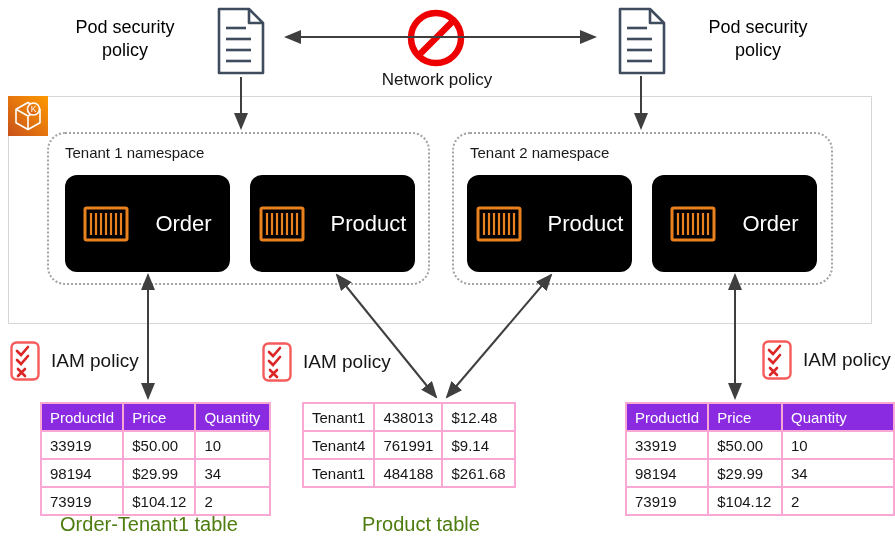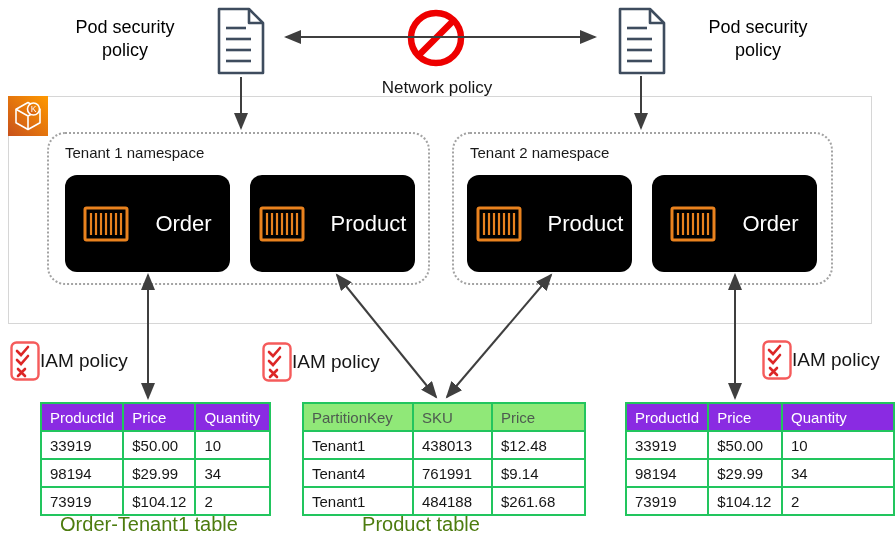--- a/index.html
+++ b/index.html
@@ -18,25 +18,25 @@
   .eks-icon{left:8px;top:96px;width:40px;height:40px;z-index:4;}
   .ns{
     border:2px dotted #A3A3A3;border-radius:18px;box-sizing:border-box;z-index:1;
   }
   .ns-label{position:absolute;left:16px;top:10px;font-size:15px;color:#1a1a1a;white-space:nowrap;}
   .pod{
     width:165px;height:97px;background:#000;border-radius:12px;z-index:2;
     display:flex;align-items:center;justify-content:center;gap:26px;
   }
   .pod-label{color:#fff;font-size:22px;}
-  .iam{display:flex;align-items:center;z-index:2;}
+  .iam{display:flex;align-items:center;gap:11px;z-index:2;}
   .iam-label{font-size:19px;color:#161616;white-space:nowrap;}
   table.tbl{border-collapse:collapse;position:absolute;z-index:3;background:#fff;font-size:15px;}
   table.tbl td,table.tbl th{
-    border:2px solid #22c55e;padding:2px 8px;height:22px;
+    border:2px solid #f9a8d4;padding:2px 8px;height:22px;
     text-align:left;font-weight:normal;white-space:nowrap;box-sizing:content-box;
   }
   .hdr-purple th{background:#8A2BE2;color:#fff;}
   .hdr-green th{background:#90E878;color:#4E5B50;}
   .tbl-caption{font-size:20px;color:#4d7c0f;z-index:3;}
   svg.overlay{position:absolute;left:0;top:0;z-index:3;pointer-events:none;}
   .icon-wrap{line-height:0;}
 </style>
 </head>
 <body>
@@ -56,21 +56,21 @@
     </svg>
   </div>
 
   <div class="abs icon-wrap" style="left:405px;top:7px;">
     <svg width="62" height="62" viewBox="0 0 62 62">
       <circle cx="31" cy="31" r="25" fill="none" stroke="#EE0000" stroke-width="6.5"></circle>
       <line x1="14.5" y1="47.5" x2="47.5" y2="14.5" stroke="#EE0000" stroke-width="6.5"></line>
     </svg>
   </div>
 
-  <div class="abs net-policy txt-center" style="left:352px;top:78px;">Network policy</div>
+  <div class="abs net-policy txt-center" style="left:352px;top:70px;">Network policy</div>
 
   <div class="abs icon-wrap" style="left:617px;top:6px;">
     <svg width="50" height="70" viewBox="0 0 50 70">
       <path d="M3,3 h30 l14,14 v50 h-44 z" fill="#fff" stroke="#3E4C5E" stroke-width="2.6" stroke-linejoin="round"></path>
       <path d="M33,3 v14 h14" fill="none" stroke="#3E4C5E" stroke-width="2.6" stroke-linejoin="round"></path>
       <line x1="10" y1="22" x2="30" y2="22" stroke="#3E4C5E" stroke-width="2.6"></line>
       <line x1="10" y1="33" x2="35" y2="33" stroke="#3E4C5E" stroke-width="2.6"></line>
       <line x1="10" y1="44" x2="35" y2="44" stroke="#3E4C5E" stroke-width="2.6"></line>
       <line x1="10" y1="55" x2="35" y2="55" stroke="#3E4C5E" stroke-width="2.6"></line>
     </svg>
@@ -232,25 +232,20 @@
       <td>73919</td>
       <td>$104.12</td>
       <td>2</td>
     </tr>
   </tbody>
     </table>
   <div class="abs tbl-caption txt-center" style="left:40px;top:513px;width:218px;">Order-Tenant1 table</div>
 
   <table class="tbl" style="left:302px;top:402px;">
     <tbody>
-        <tr class="hdr-green">
-      <th style="width:92px">PartitionKey</th>
-      <th style="width:61px">SKU</th>
-      <th style="width:75px">Price</th>
-    </tr>
     <tr>
       <td>Tenant1</td>
       <td>438013</td>
       <td>$12.48</td>
     </tr>
     <tr>
       <td>Tenant4</td>
       <td>761991</td>
       <td>$9.14</td>
     </tr>

